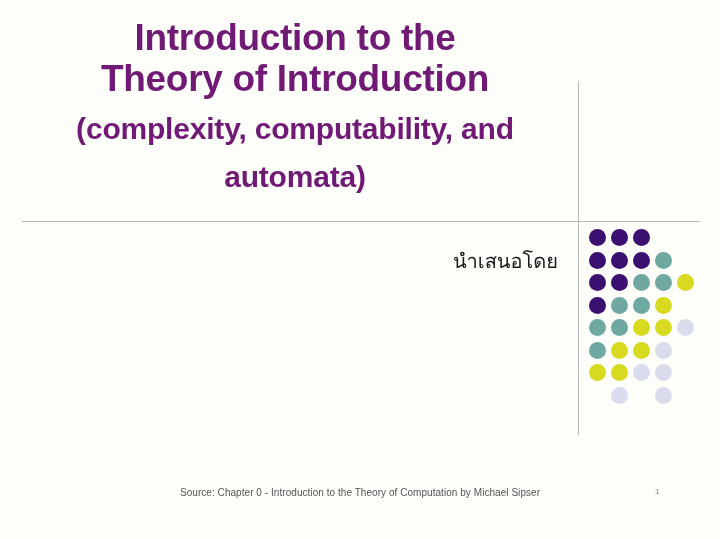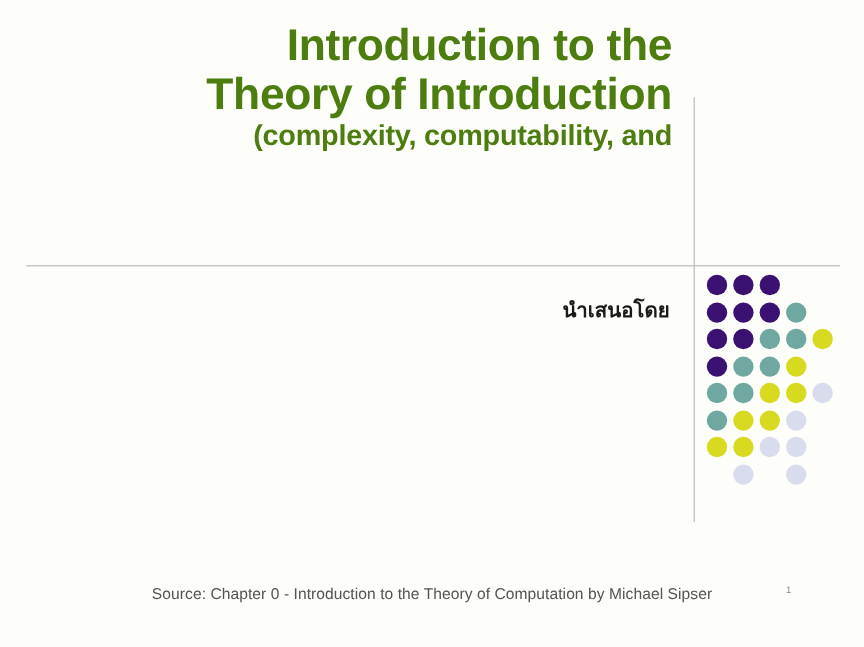--- a/index.html
+++ b/index.html
@@ -16,43 +16,43 @@
     overflow: hidden;
     font-family: "Liberation Sans", sans-serif;
   }
 
   
   #title-block {
     position: absolute;
     left: 30px;
     top: 18px;
     width: 530px;
-    text-align: right;
-    color: #4d7c0f;
+    text-align: center;
+    color: #701a75;
   }
 
   .title-line-1,
   .title-line-2 {
     font-size: 37px;
     font-weight: bold;
     line-height: 1.07;
     letter-spacing: -0.3px;
     white-space: nowrap;
   }
 
   .title-line-2 {
     margin-top: 1px;
   }
 
   .subtitle-line {
-    font-size: 24px;
+    font-size: 30px;
     font-weight: bold;
     line-height: 1.12;
     letter-spacing: -0.2px;
-    margin-top: 3px;
+    margin-top: 14px;
   }
 
   
   #horizontal-rule {
     position: absolute;
     left: 22px;
     top: 221px;
     width: 678px;
     height: 1px;
     background: #b8b8b8;
@@ -71,22 +71,22 @@
   #presenter-block {
     position: absolute;
     left: 60px;
     top: 246px;
     width: 498px;
     text-align: right;
     color: #1a1a1a;
   }
 
   .presenter-line {
-    font-size: 17px;
-    font-weight: bold;
+    font-size: 20px;
+    font-weight: normal;
     line-height: 1.55;
     white-space: nowrap;
   }
 
   
   #dot-grid {
     position: absolute;
     left: 589px;
     top: 229px;
     width: 115px;
@@ -100,21 +100,21 @@
     border-radius: 50%;
   }
 
   
   #footer-source {
     position: absolute;
     left: 0;
     top: 487px;
     width: 720px;
     text-align: center;
-    font-size: 13px;
+    font-size: 10px;
     color: #545454;
     letter-spacing: 0.05px;
   }
 
   #footer-page-number {
     position: absolute;
     left: 655px;
     top: 487px;
     font-size: 8px;
     color: #8a8a8a;
@@ -122,20 +122,21 @@
 </style>
 </head>
 <body>
 
 <div id="slide">
 
   <div id="title-block">
     <div class="title-line-1">Introduction to the</div>
     <div class="title-line-2">Theory of Introduction</div>
     <div class="subtitle-line">(complexity, computability, and</div>
+    <div class="subtitle-line">automata)</div>
   </div>
 
   <div id="horizontal-rule"></div>
   <div id="vertical-rule"></div>
 
   <div id="presenter-block">
     <div class="presenter-line">นำเสนอโดย</div>
   </div>
 
   <div id="dot-grid">

